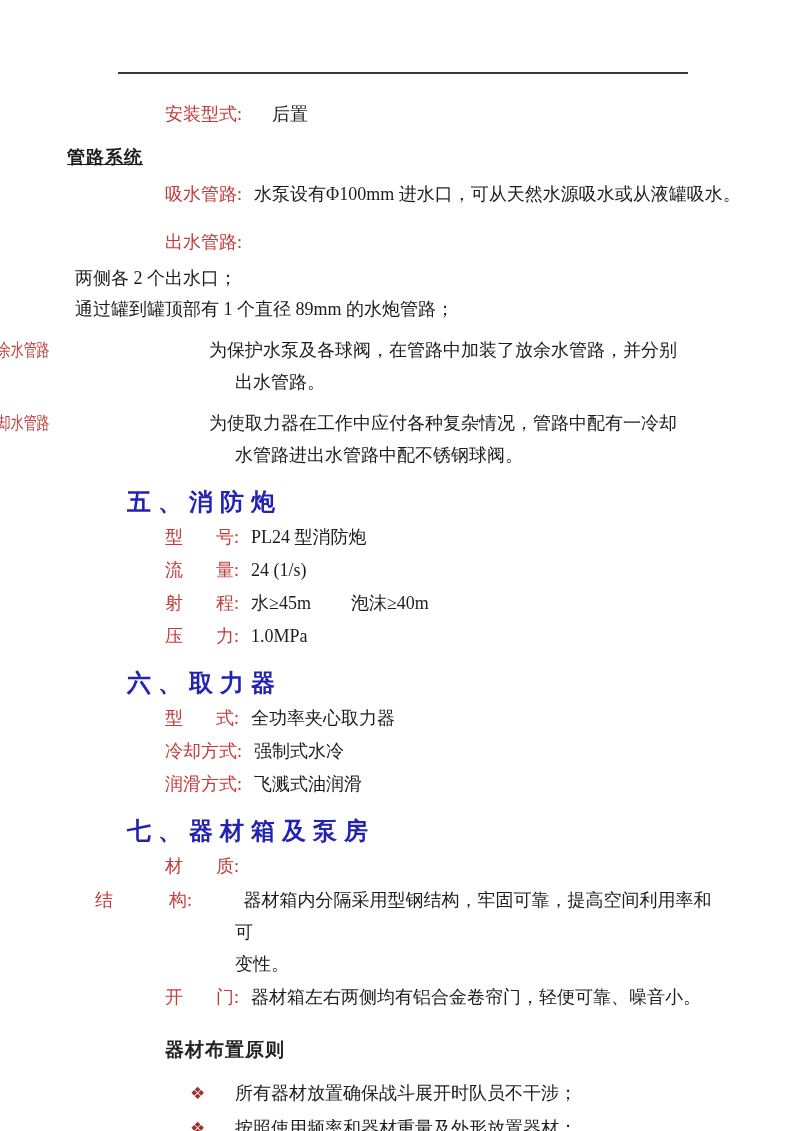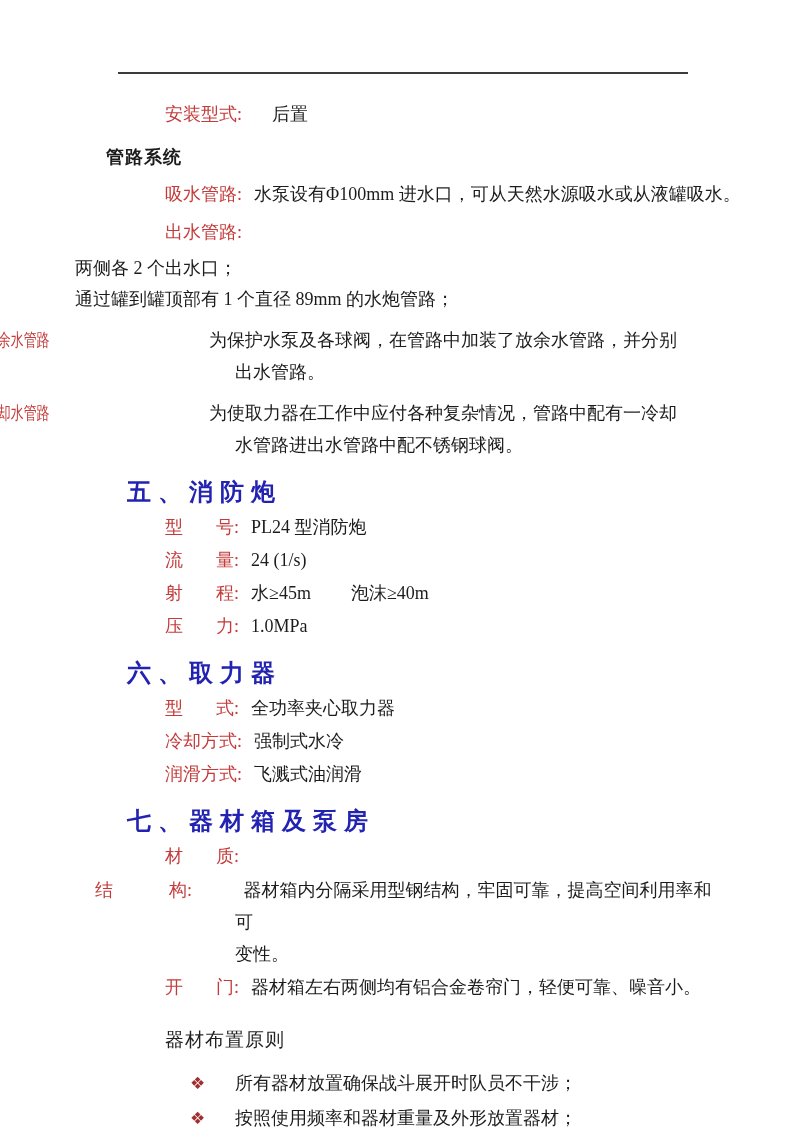--- a/index.html
+++ b/index.html
@@ -35,29 +35,29 @@
   .hang5{padding-left:235px;padding-right:80px;text-indent:-92px;line-height:32px;margin-top:9px;}
   .hang5 .wrap2{display:block;text-indent:0;}
   .hangkv{padding-left:235px;padding-right:85px;text-indent:-70px;line-height:32px;margin-top:2px;}
   .hangkv .wrap2{display:block;text-indent:0;}
   
   .h-blue{
     margin:17px 0 4px 127px;
     color:#2323b2;font-weight:bold;font-size:24px;line-height:28px;
     letter-spacing:7px;
   }
-  .h-sub{margin:12px 0 0 106px;font-weight:bold;line-height:31px;letter-spacing:1px;}
+  .h-sub{margin:12px 0 0 67px;font-weight:bold;line-height:31px;letter-spacing:1px;text-decoration:underline;}
   .h-sub2{
-    margin:21px 0 12px 165px;font-weight:normal;line-height:31px;letter-spacing:1px;
+    margin:21px 0 12px 165px;font-weight:bold;line-height:31px;letter-spacing:1px;
     font-family:"Liberation Sans","DejaVu Sans",sans-serif;font-size:19px;color:#222;
   }
   .install{margin-top:25px;}
   .install .val{margin-left:30px;}
   .m10{margin-top:6px;}
-  .m11{margin-top:7px;}
+  .m11{margin-top:17px;}
   .m5{margin-top:5px;}
   .m2{margin-top:2px;}
   .m6{margin-top:6px;}
   .sub-item{margin-left:75px;line-height:31px;}
   
   .bullet{padding-left:235px;text-indent:-45px;line-height:31px;}
   .bullet .mark{
     display:inline-block;width:45px;text-indent:0;
     color:#a03030;font-size:17px;
     font-family:"DejaVu Sans","Liberation Sans",sans-serif;

